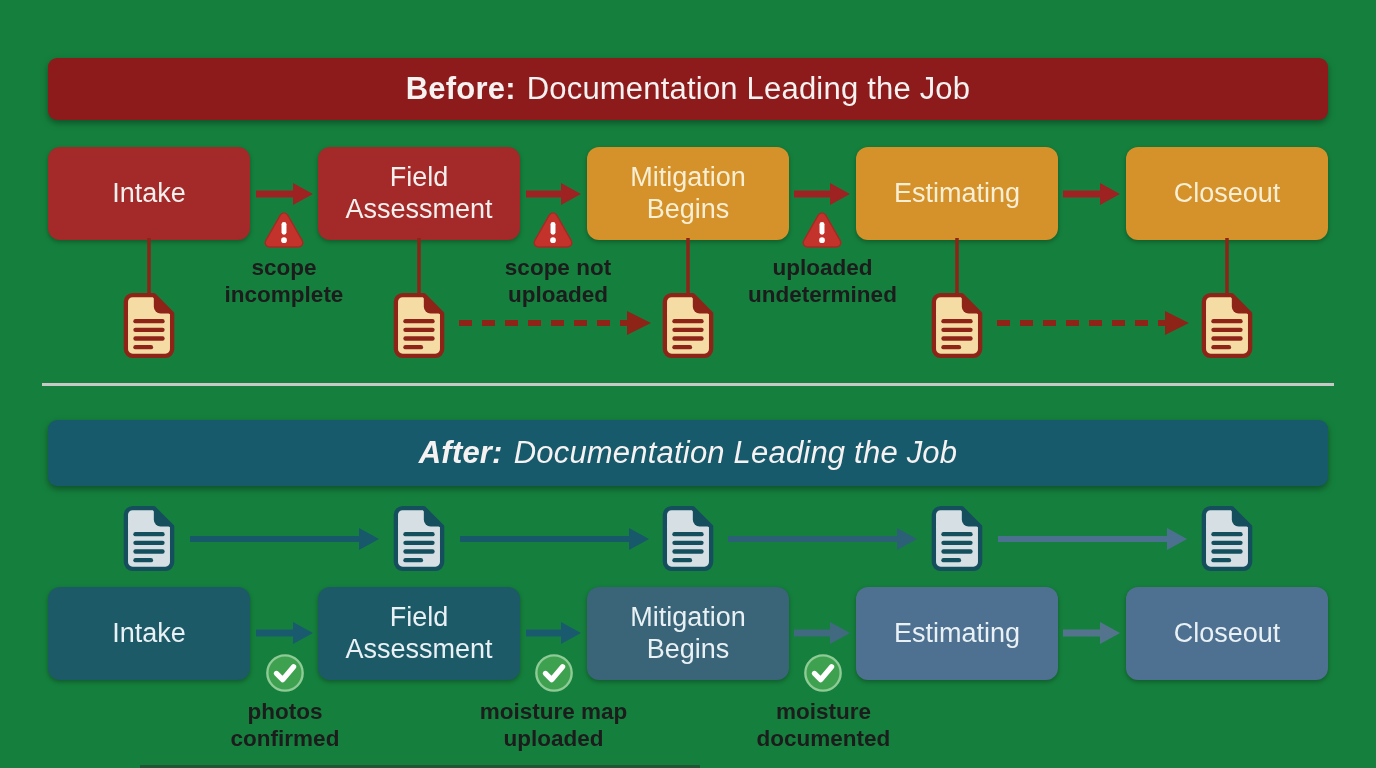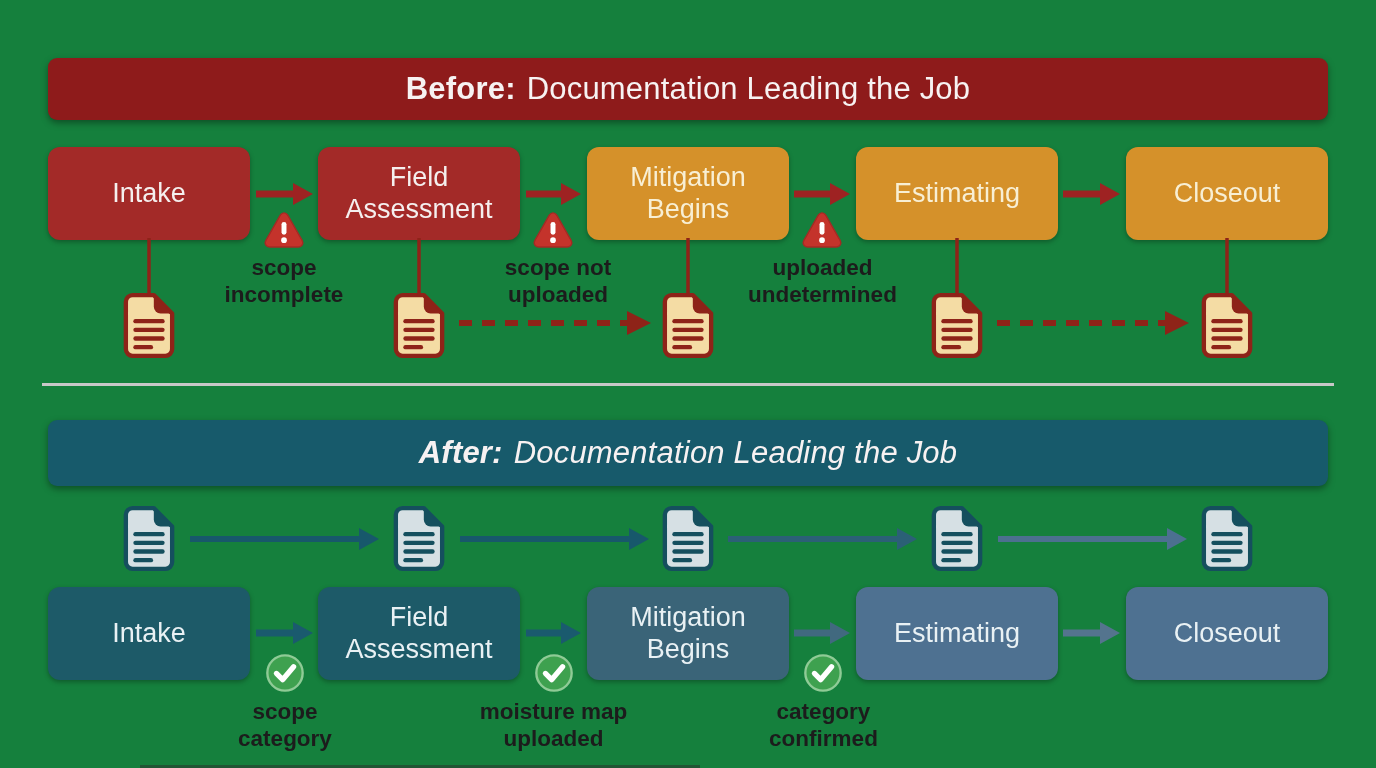--- a/index.html
+++ b/index.html
@@ -205,23 +205,23 @@
   </svg>
   <svg class="icon-abs" style="left:533px;top:652px" width="42" height="42" viewBox="0 0 44 44">
     <circle cx="22" cy="22" r="18.5" fill="#3EA14F" stroke="#8FCB96" stroke-width="2.5"></circle>
     <path d="M13 22.5 L19.5 29 L31 15.5" fill="none" stroke="#ffffff" stroke-width="5.5" stroke-linecap="round" stroke-linejoin="round"></path>
   </svg>
   <svg class="icon-abs" style="left:802px;top:652px" width="42" height="42" viewBox="0 0 44 44">
     <circle cx="22" cy="22" r="18.5" fill="#3EA14F" stroke="#8FCB96" stroke-width="2.5"></circle>
     <path d="M13 22.5 L19.5 29 L31 15.5" fill="none" stroke="#ffffff" stroke-width="5.5" stroke-linecap="round" stroke-linejoin="round"></path>
   </svg>
 
-  <div class="note" style="left:210px;top:698px;width:150px">scope category</div>
+  <div class="note" style="left:210px;top:698px;width:150px">photos confirmed</div>
   <div class="note" style="left:466px;top:698px;width:175px">moisture map uploaded</div>
-  <div class="note" style="left:726px;top:698px;width:195px">category confirmed</div>
+  <div class="note" style="left:726px;top:698px;width:195px">moisture documented</div>
 
   <div id="cropped-edge"></div>
 
   <svg class="overlay" width="1376" height="768" viewBox="0 0 1376 768">
 
     <g stroke="#9E2222" fill="#9E2222">
       <line x1="256" y1="194" x2="295" y2="194" stroke-width="7"></line>
         <polygon points="293,183 293,205 313,194" stroke="none"></polygon>
       <line x1="526" y1="194" x2="563" y2="194" stroke-width="7"></line>
         <polygon points="561,183 561,205 581,194" stroke="none"></polygon>

